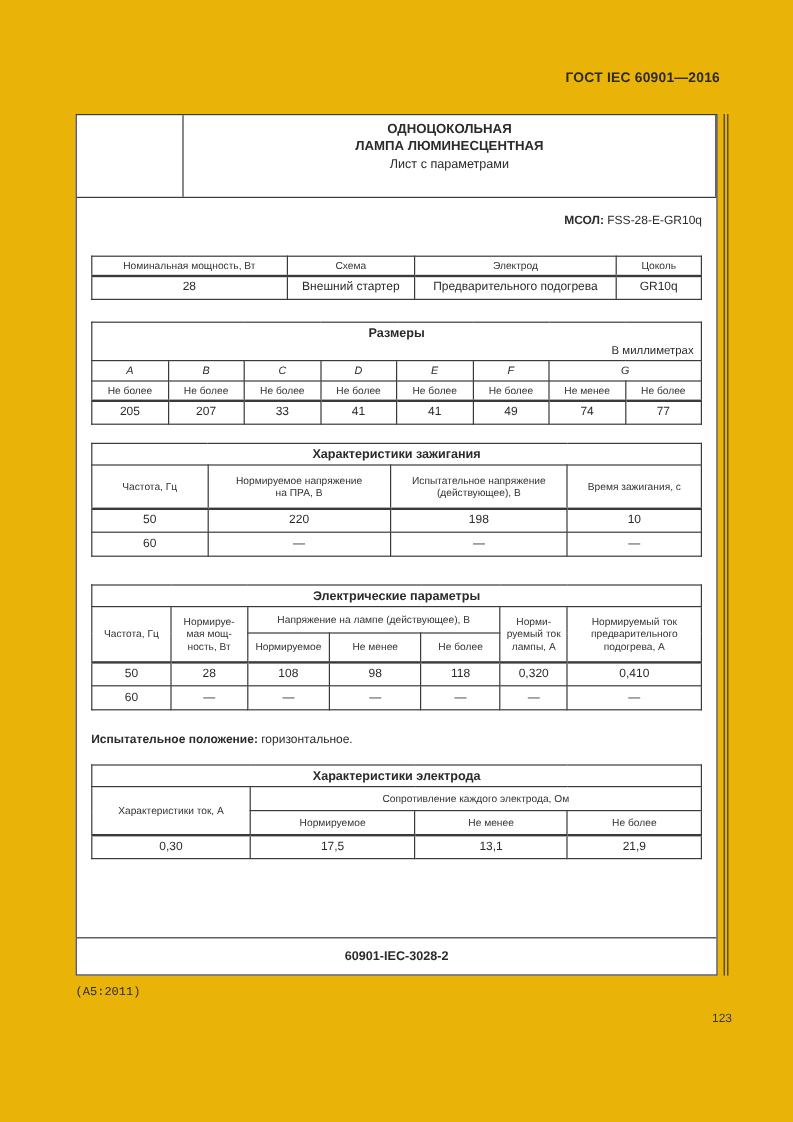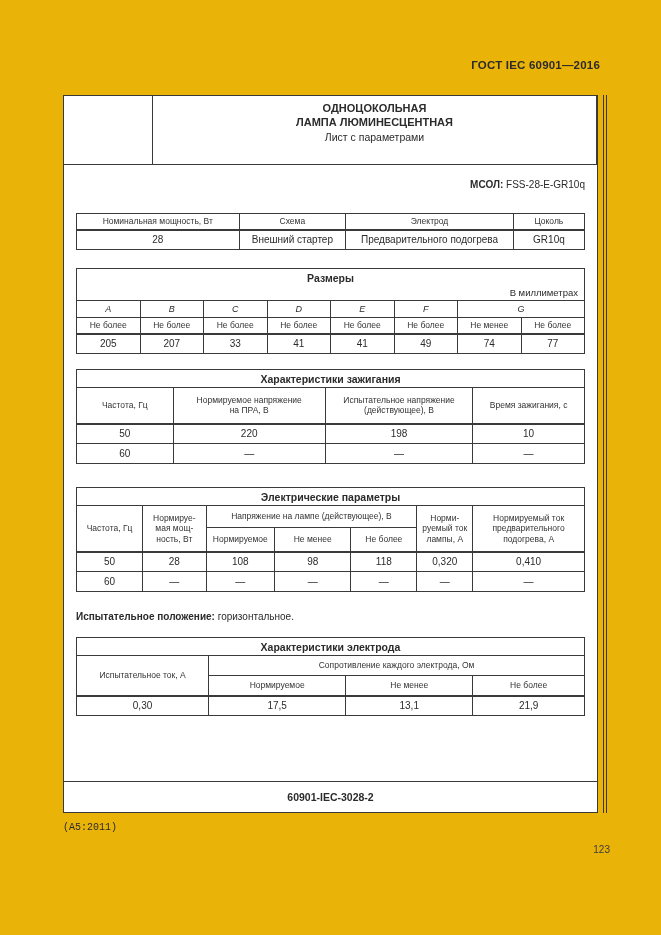--- a/index.html
+++ b/index.html
@@ -272,21 +272,21 @@
             <col style="width:26%">
             <col style="width:27%">
             <col style="width:25%">
             <col style="width:22%">
           </colgroup>
         <tbody>
             <tr>
           <td colspan="4" class="ttl">Характеристики электрода</td>
         </tr>
         <tr>
-          <td class="hdr thick-bottom" rowspan="2">Испытательное ток, А</td>
+          <td class="hdr thick-bottom" rowspan="2">Характеристики ток, А</td>
           <td class="hdr" colspan="3" style="height:20px">Сопротивление каждого электрода, Ом</td>
         </tr>
         <tr>
           <td class="hdr thick-bottom" style="height:20px">Нормируемое</td>
           <td class="hdr thick-bottom">Не менее</td>
           <td class="hdr thick-bottom">Не более</td>
         </tr>
         <tr>
           <td class="data">0,30</td>
           <td class="data">17,5</td>

